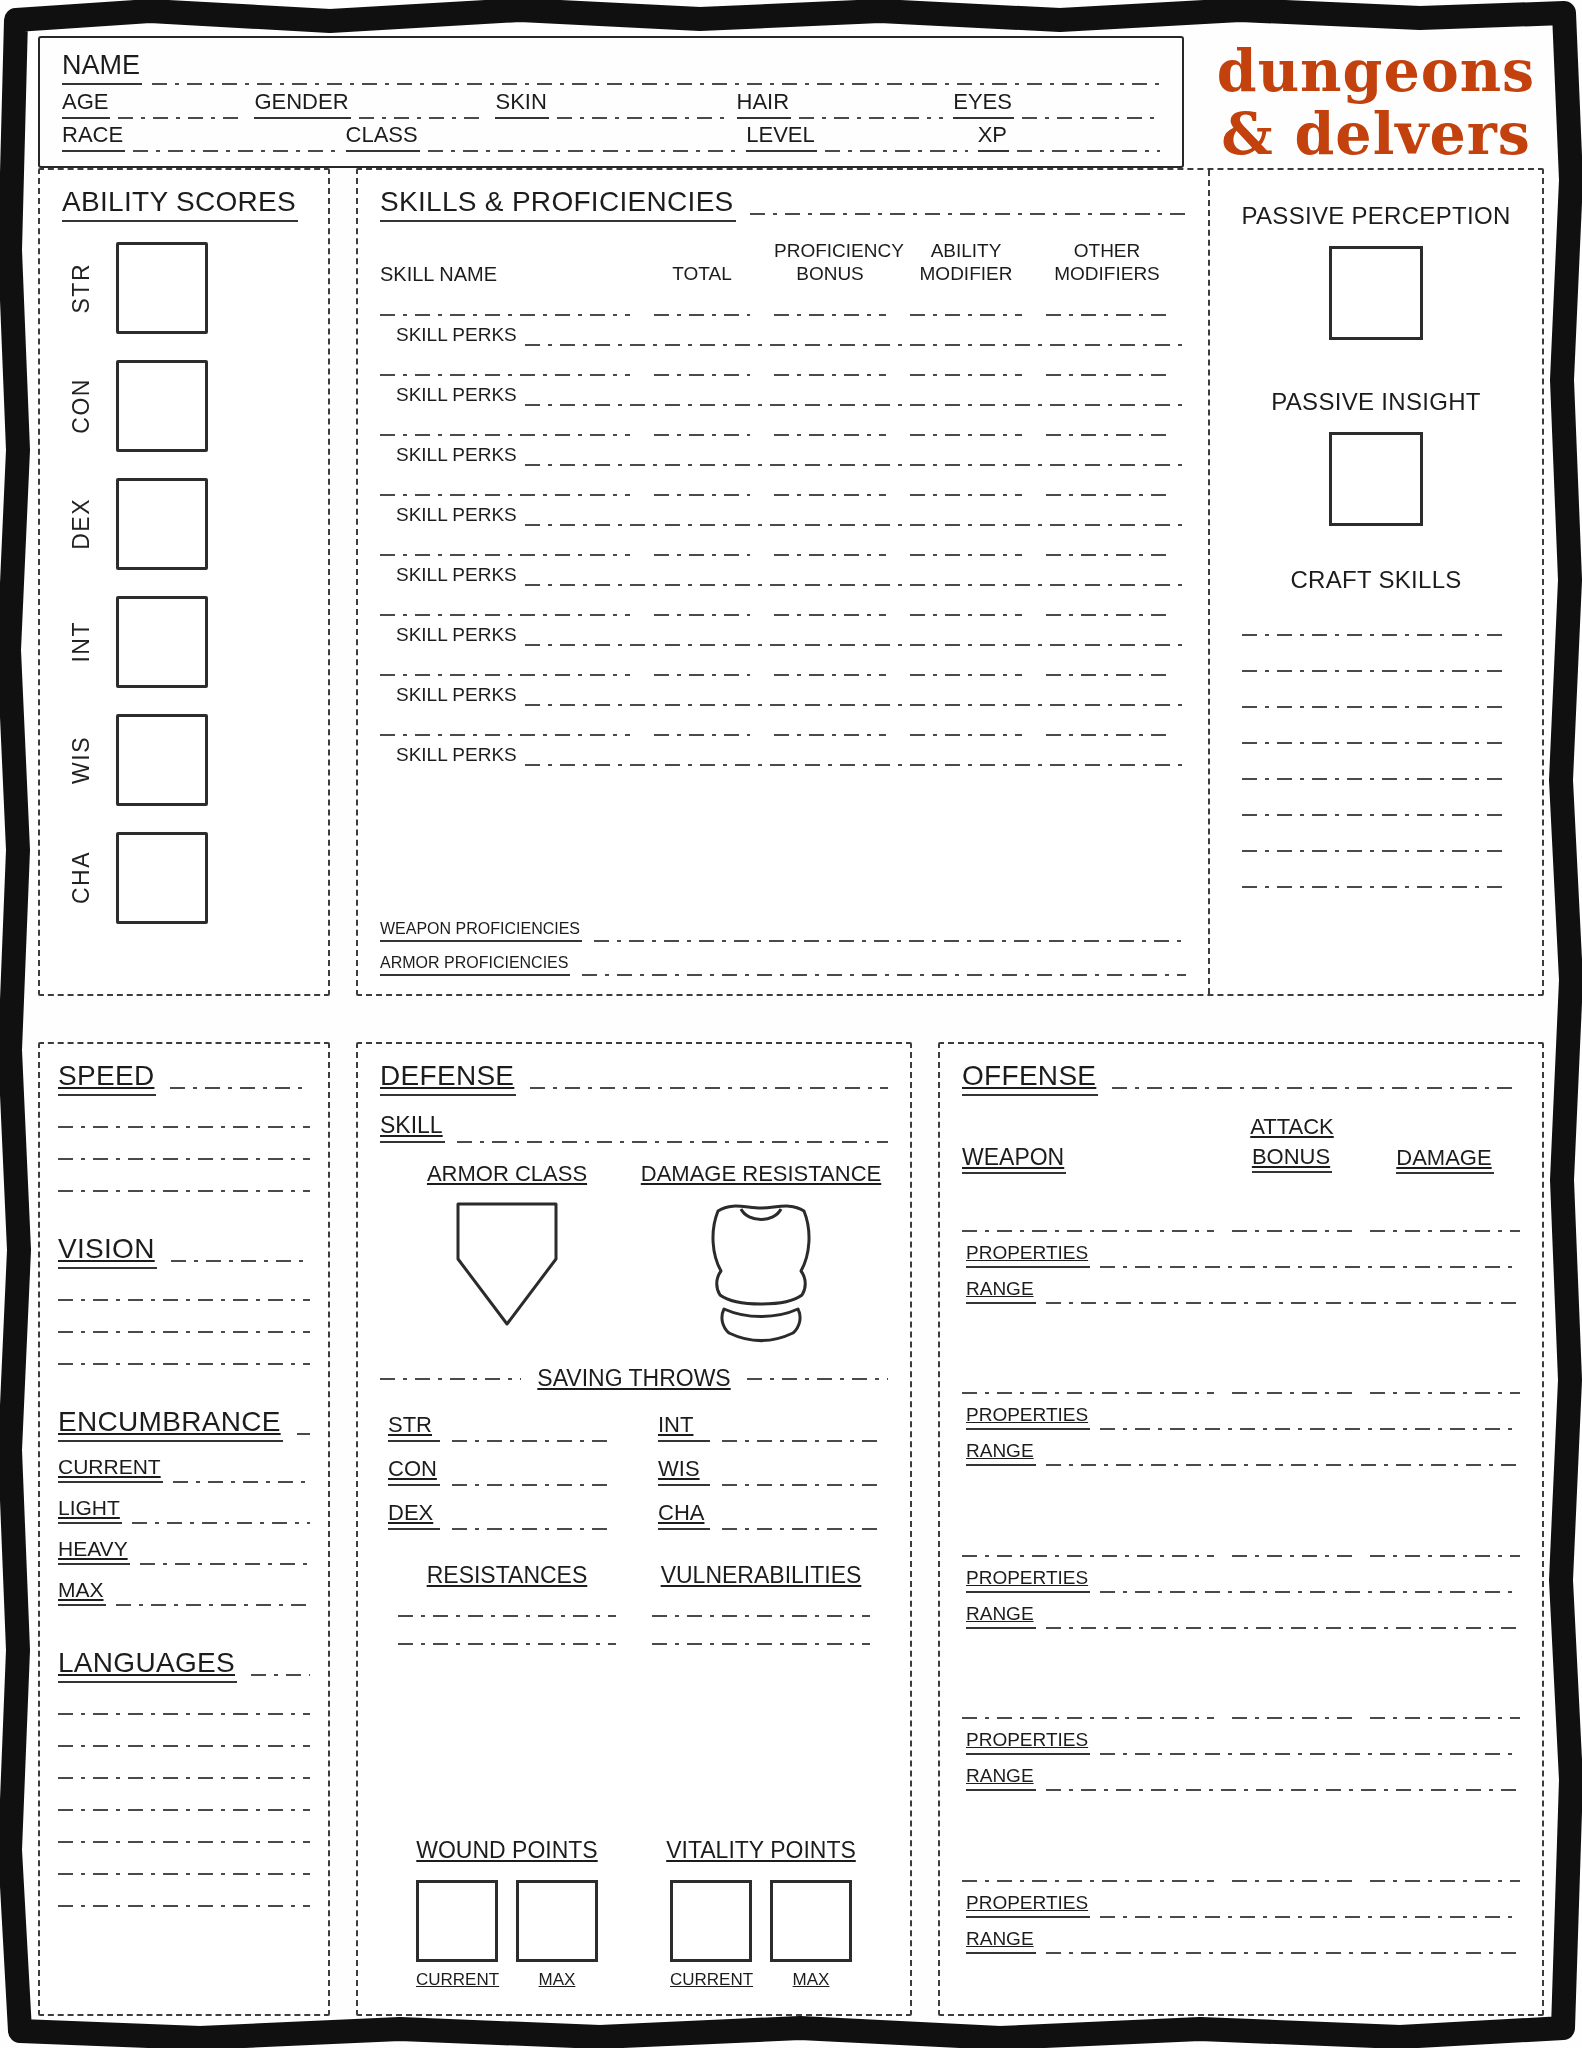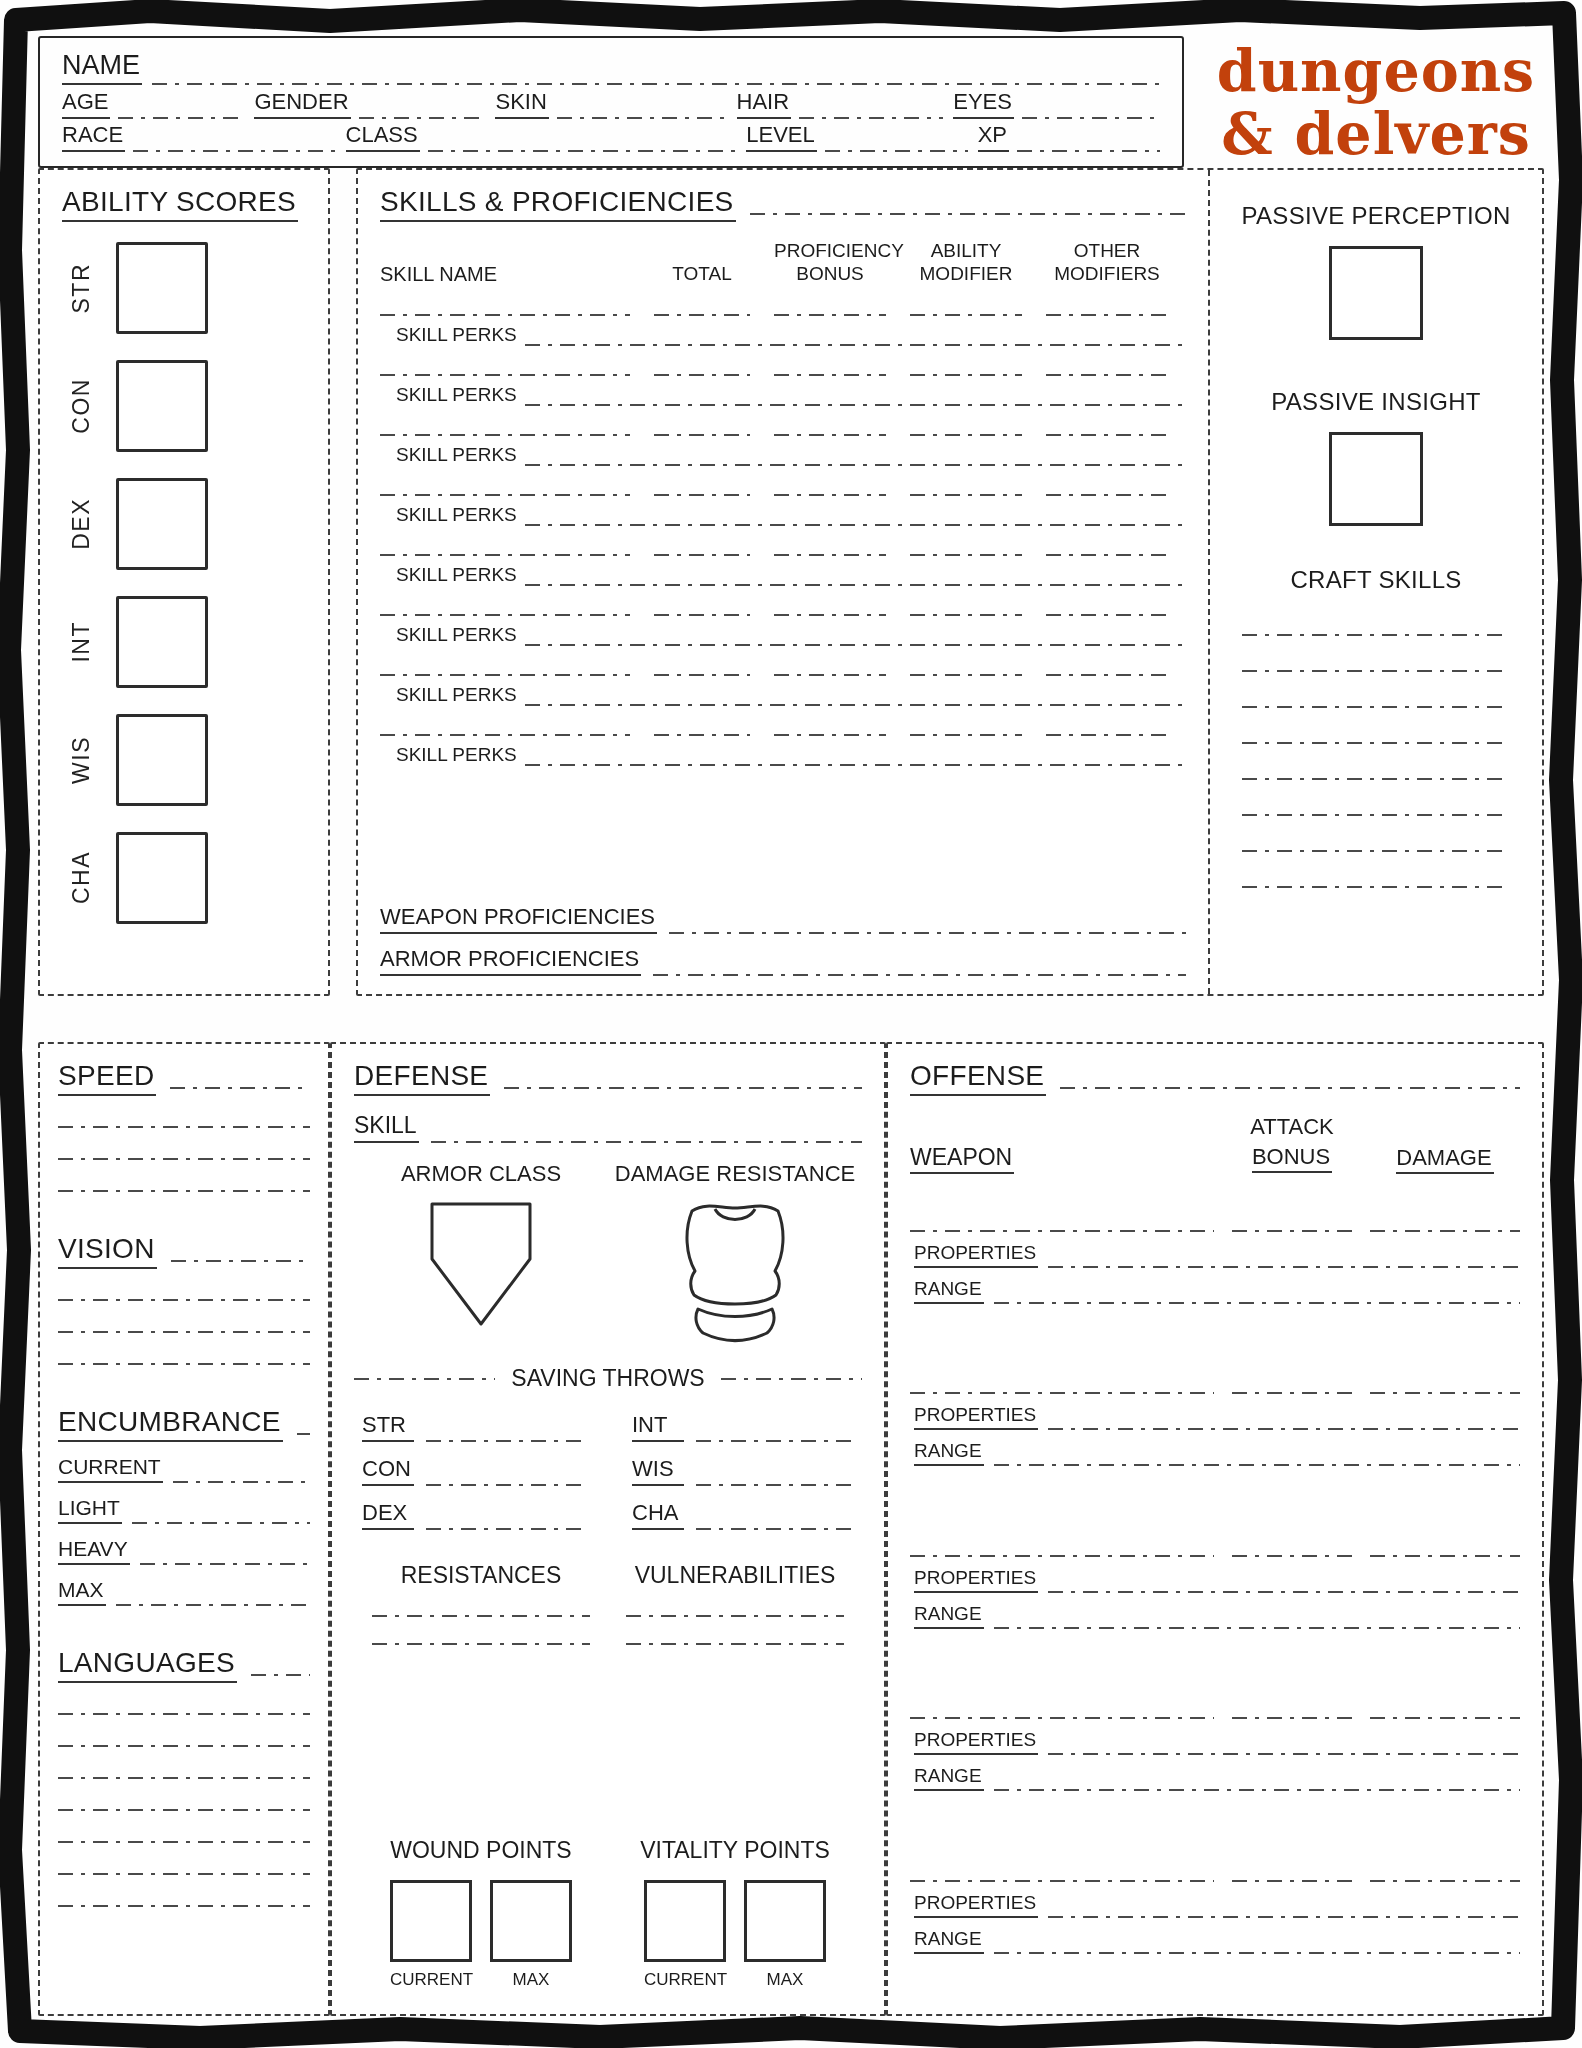--- a/index.html
+++ b/index.html
@@ -55,31 +55,31 @@
 
   .skillsbox { flex: 1; display: flex; }
   .skills-left { flex: 1; padding: 16px 22px 18px; border-right: 2px dashed #3c3c3c; display: flex; flex-direction: column; }
   .sk-head, .sk-grid { display: grid; grid-template-columns: 250px 96px 112px 112px 122px; column-gap: 24px; }
   .sk-head { align-items: end; margin-top: 18px; font-size: 19px; line-height: 1.2; }
   .sk-head .c { text-align: center; }
   .sk-head .c1 { text-align: left; font-size: 20px; }
   .skill-unit { margin-top: 15px; }
   .sk-grid .fl { height: 15px; }
   .perks-row { display: flex; align-items: flex-end; gap: 8px; margin: 8px 2px 0 16px; font-size: 19px; }
-  .prof-row { display: flex; align-items: flex-end; gap: 12px; margin-top: 12px; font-size: 22px; }
+  .prof-row { display: flex; align-items: flex-end; gap: 12px; margin-top: 12px; font-size: 16px; }
   .prof-row.first { margin-top: auto; }
 
   .passive-col { width: 332px; padding: 32px 26px 22px; display: flex; flex-direction: column; align-items: center; }
   .p-title { font-size: 24px; letter-spacing: .3px; }
   .psq { width: 94px; height: 94px; border: 3px solid #2c2c2c; margin-top: 16px; background: #fff; }
   .craft-lines { width: 96%; margin-top: 6px; }
   .craft-lines .dashline { margin-top: 34px; }
 
   
-  .bottom { display: flex; flex: 1; }
+  .bottom { display: flex; gap: 26px; flex: 1; text-decoration: underline; }
   .statcol { width: 292px; padding: 16px 18px; display: flex; flex-direction: column; }
   .sline { margin-top: 30px; }
   .gap-lg { margin-top: 41px; }
   .enc-row { display: flex; align-items: flex-end; gap: 10px; font-size: 21px; margin-top: 13px; }
 
   .defense { width: 556px; padding: 16px 22px; display: flex; flex-direction: column; }
   .armor-row { display: flex; align-items: flex-end; gap: 12px; font-size: 23px; margin-top: 16px; }
   .dr-row { display: flex; margin-top: 18px; }
   .dr-col { flex: 1; display: flex; flex-direction: column; align-items: center; }
   .dr-col .lab { font-size: 22px; margin-bottom: 10px; white-space: nowrap; }

